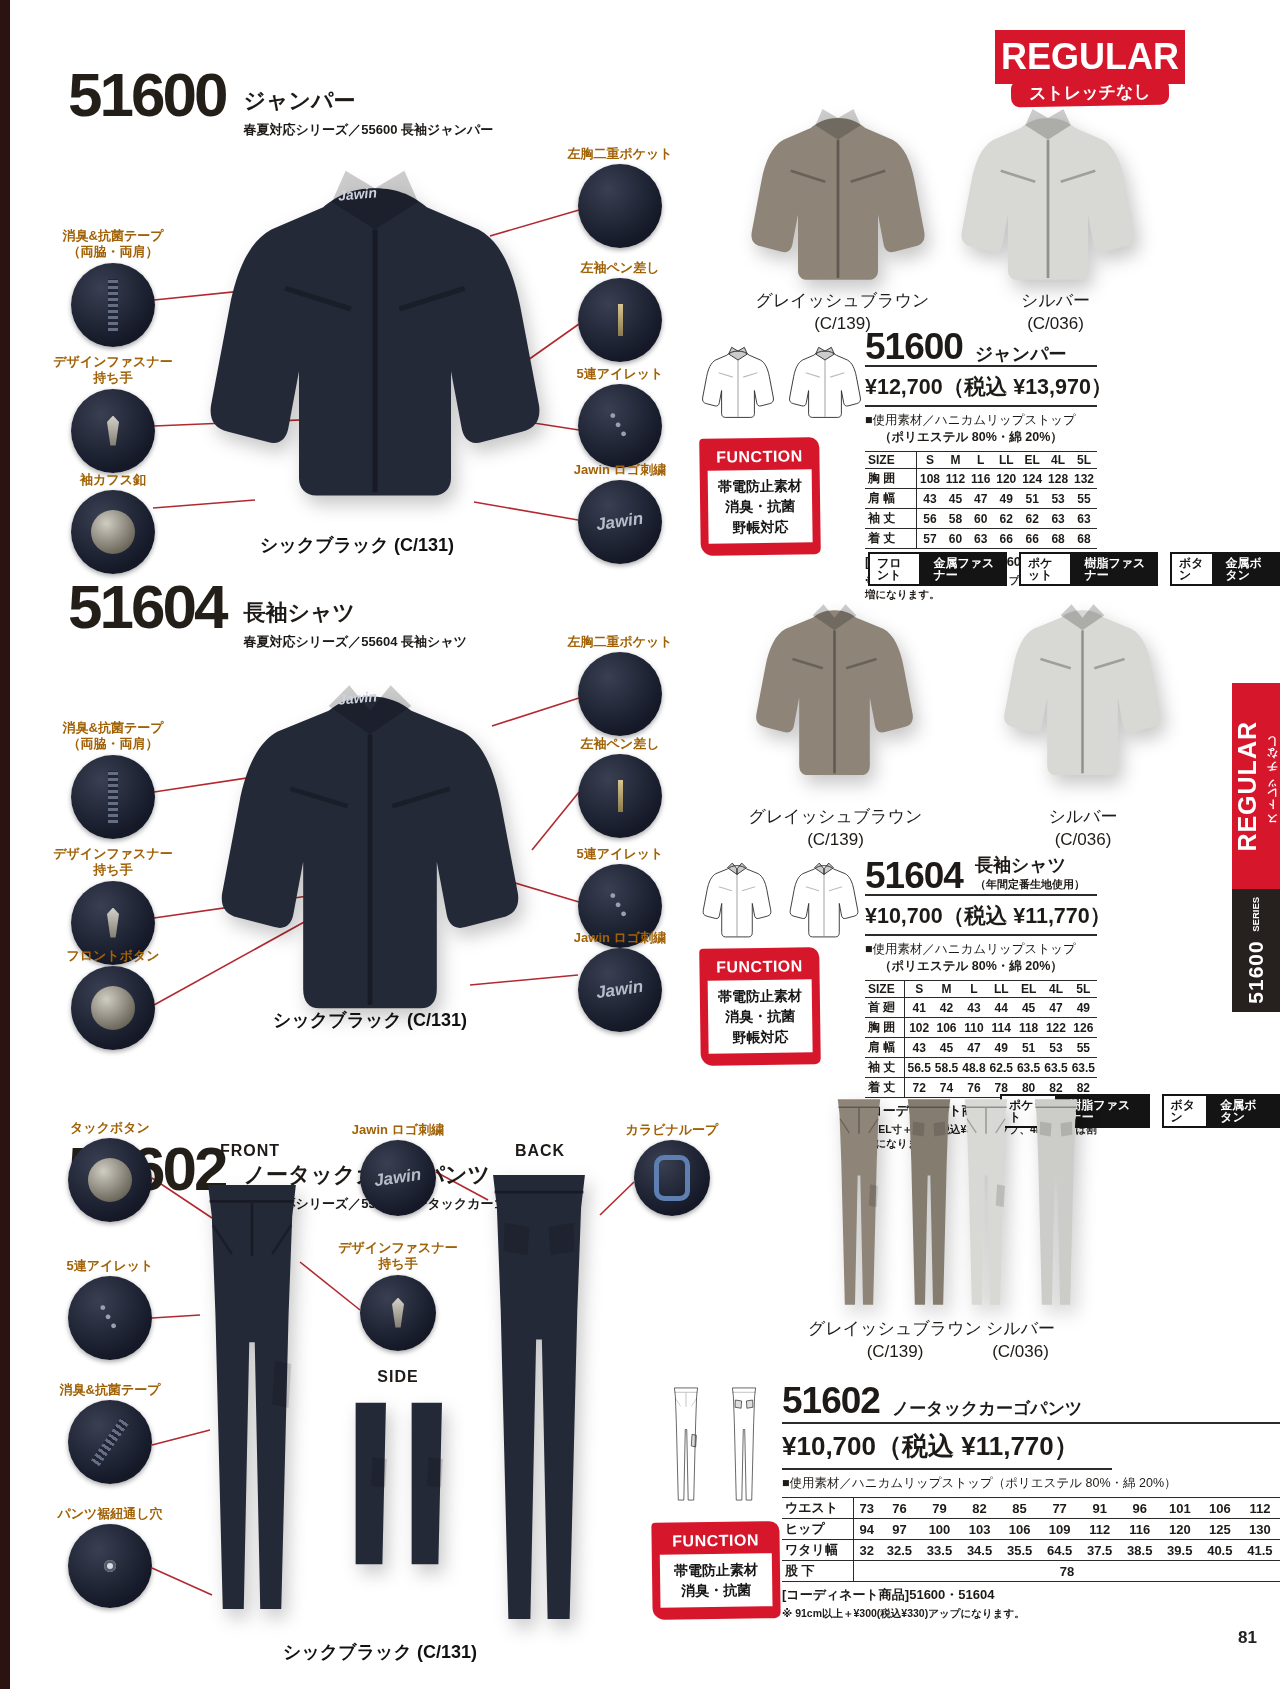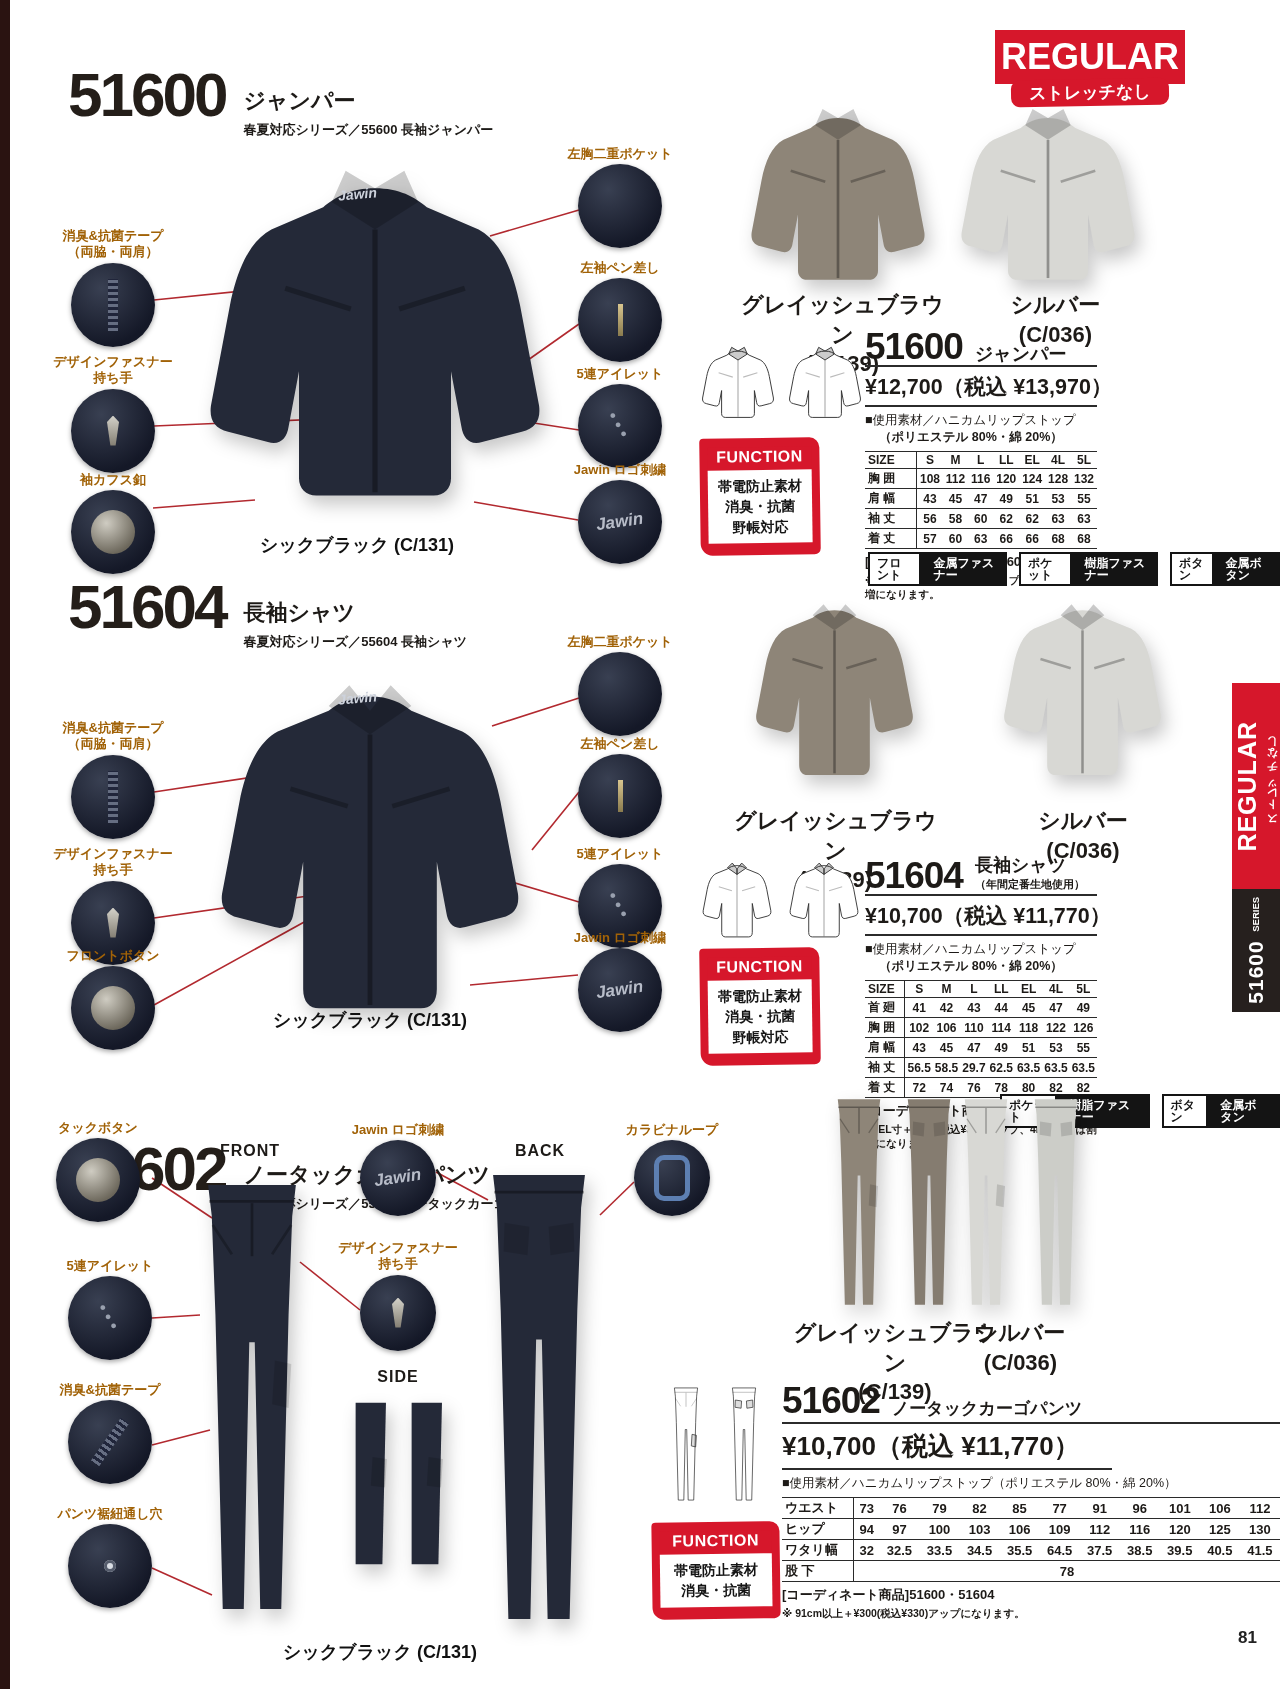--- a/index.html
+++ b/index.html
@@ -26,21 +26,21 @@
              clip-path:polygon(50% 0,100% 22%,72% 100%,28% 100%,0 22%);}
   .btn-glyph{width:44px;height:44px;border-radius:50%;background:radial-gradient(circle at 35% 30%,#cfccc2,#6b665a 75%);}
   .pen-glyph{width:5px;height:32px;background:linear-gradient(#d9c68f,#8a7b4e);}
   .eyelet-glyph{color:#99a0ae;font-size:11px;letter-spacing:4px;transform:rotate(60deg);}
   .carab-glyph{width:26px;height:36px;border:5px solid #5d7fb2;border-radius:10px;}
   .hole-glyph{width:12px;height:12px;border-radius:50%;background:#d9dde4;box-shadow:inset 0 0 0 3px #555c6c;}
   .jawin-script{font-style:italic;font-weight:bold;color:#b7bcc8;font-size:17px;transform:rotate(-8deg);}
   .jawin-on-garment{position:absolute;font-style:italic;font-weight:bold;color:#cdd2dc;font-size:14px;transform:rotate(-5deg);}
   .caption{font-size:18px;font-weight:bold;text-align:center;color:#111;}
   .view-label{font-size:16px;font-weight:bold;text-align:center;letter-spacing:1px;}
-  .color-caption{font-size:22px;font-weight:bold;text-align:center;line-height:1.35;}
+  .color-caption{font-size:17px;font-weight:normal;text-align:center;line-height:1.35;}
   
   .info{position:absolute;}
   .info-numrow{display:flex;align-items:flex-end;border-bottom:2px solid #2b2b2b;padding-bottom:2px;}
   .info-num{font-size:37px;font-weight:bold;letter-spacing:-1px;line-height:.9;}
   .info-name{font-size:18px;font-weight:bold;margin-left:12px;line-height:1;}
   .info-name-note{font-size:11px;font-weight:bold;margin-left:12px;margin-top:3px;}
   .price{font-size:21.5px;font-weight:bold;white-space:nowrap;padding:5px 0 4px;border-bottom:2px solid #2b2b2b;}
   .price.big{font-size:26px;}
   .material{font-size:12.5px;font-weight:normal;margin-top:5px;}
   .material2{font-size:12.5px;font-weight:bold;padding-left:14px;}
@@ -446,21 +446,21 @@
             <td>47</td>
             <td>49</td>
             <td>51</td>
             <td>53</td>
             <td>55</td>
           </tr>
           <tr>
             <td class="rowlabel">袖 丈</td>
             <td>56.5</td>
             <td>58.5</td>
-            <td>29.7</td>
+            <td>48.8</td>
             <td>62.5</td>
             <td>63.5</td>
             <td>63.5</td>
             <td>63.5</td>
           </tr>
           <tr>
             <td class="rowlabel">着 丈</td>
             <td>72</td>
             <td>74</td>
             <td>76</td>
@@ -514,21 +514,21 @@
       <use href="#pants-back"></use>
     </svg>
   <svg class="abs garment" style="left:344px;top:1392px;color:#242938" width="50" height="182">
       <use href="#pants-side"></use>
     </svg>
   <svg class="abs garment" style="left:400px;top:1392px;color:#242938" width="50" height="182">
       <use href="#pants-side"></use>
     </svg>
   <div class="abs caption" style="left:245px;top:1640px;width:270px;">シックブラック (C/131)</div>
 
-  <div class="callout" style="left:18px;top:1120px;align-items:center;">
+  <div class="callout" style="left:30px;top:1120px;align-items:center;">
     <div class="callout-label">タックボタン</div>
     <div class="circle">
         <span class="btn-glyph"></span>
       </div>
   </div>
   <div class="callout" style="left:30px;top:1258px;">
     <div class="callout-label">5連アイレット</div>
     <div class="circle">
         <span class="eyelet-glyph">●●●</span>
       </div>

